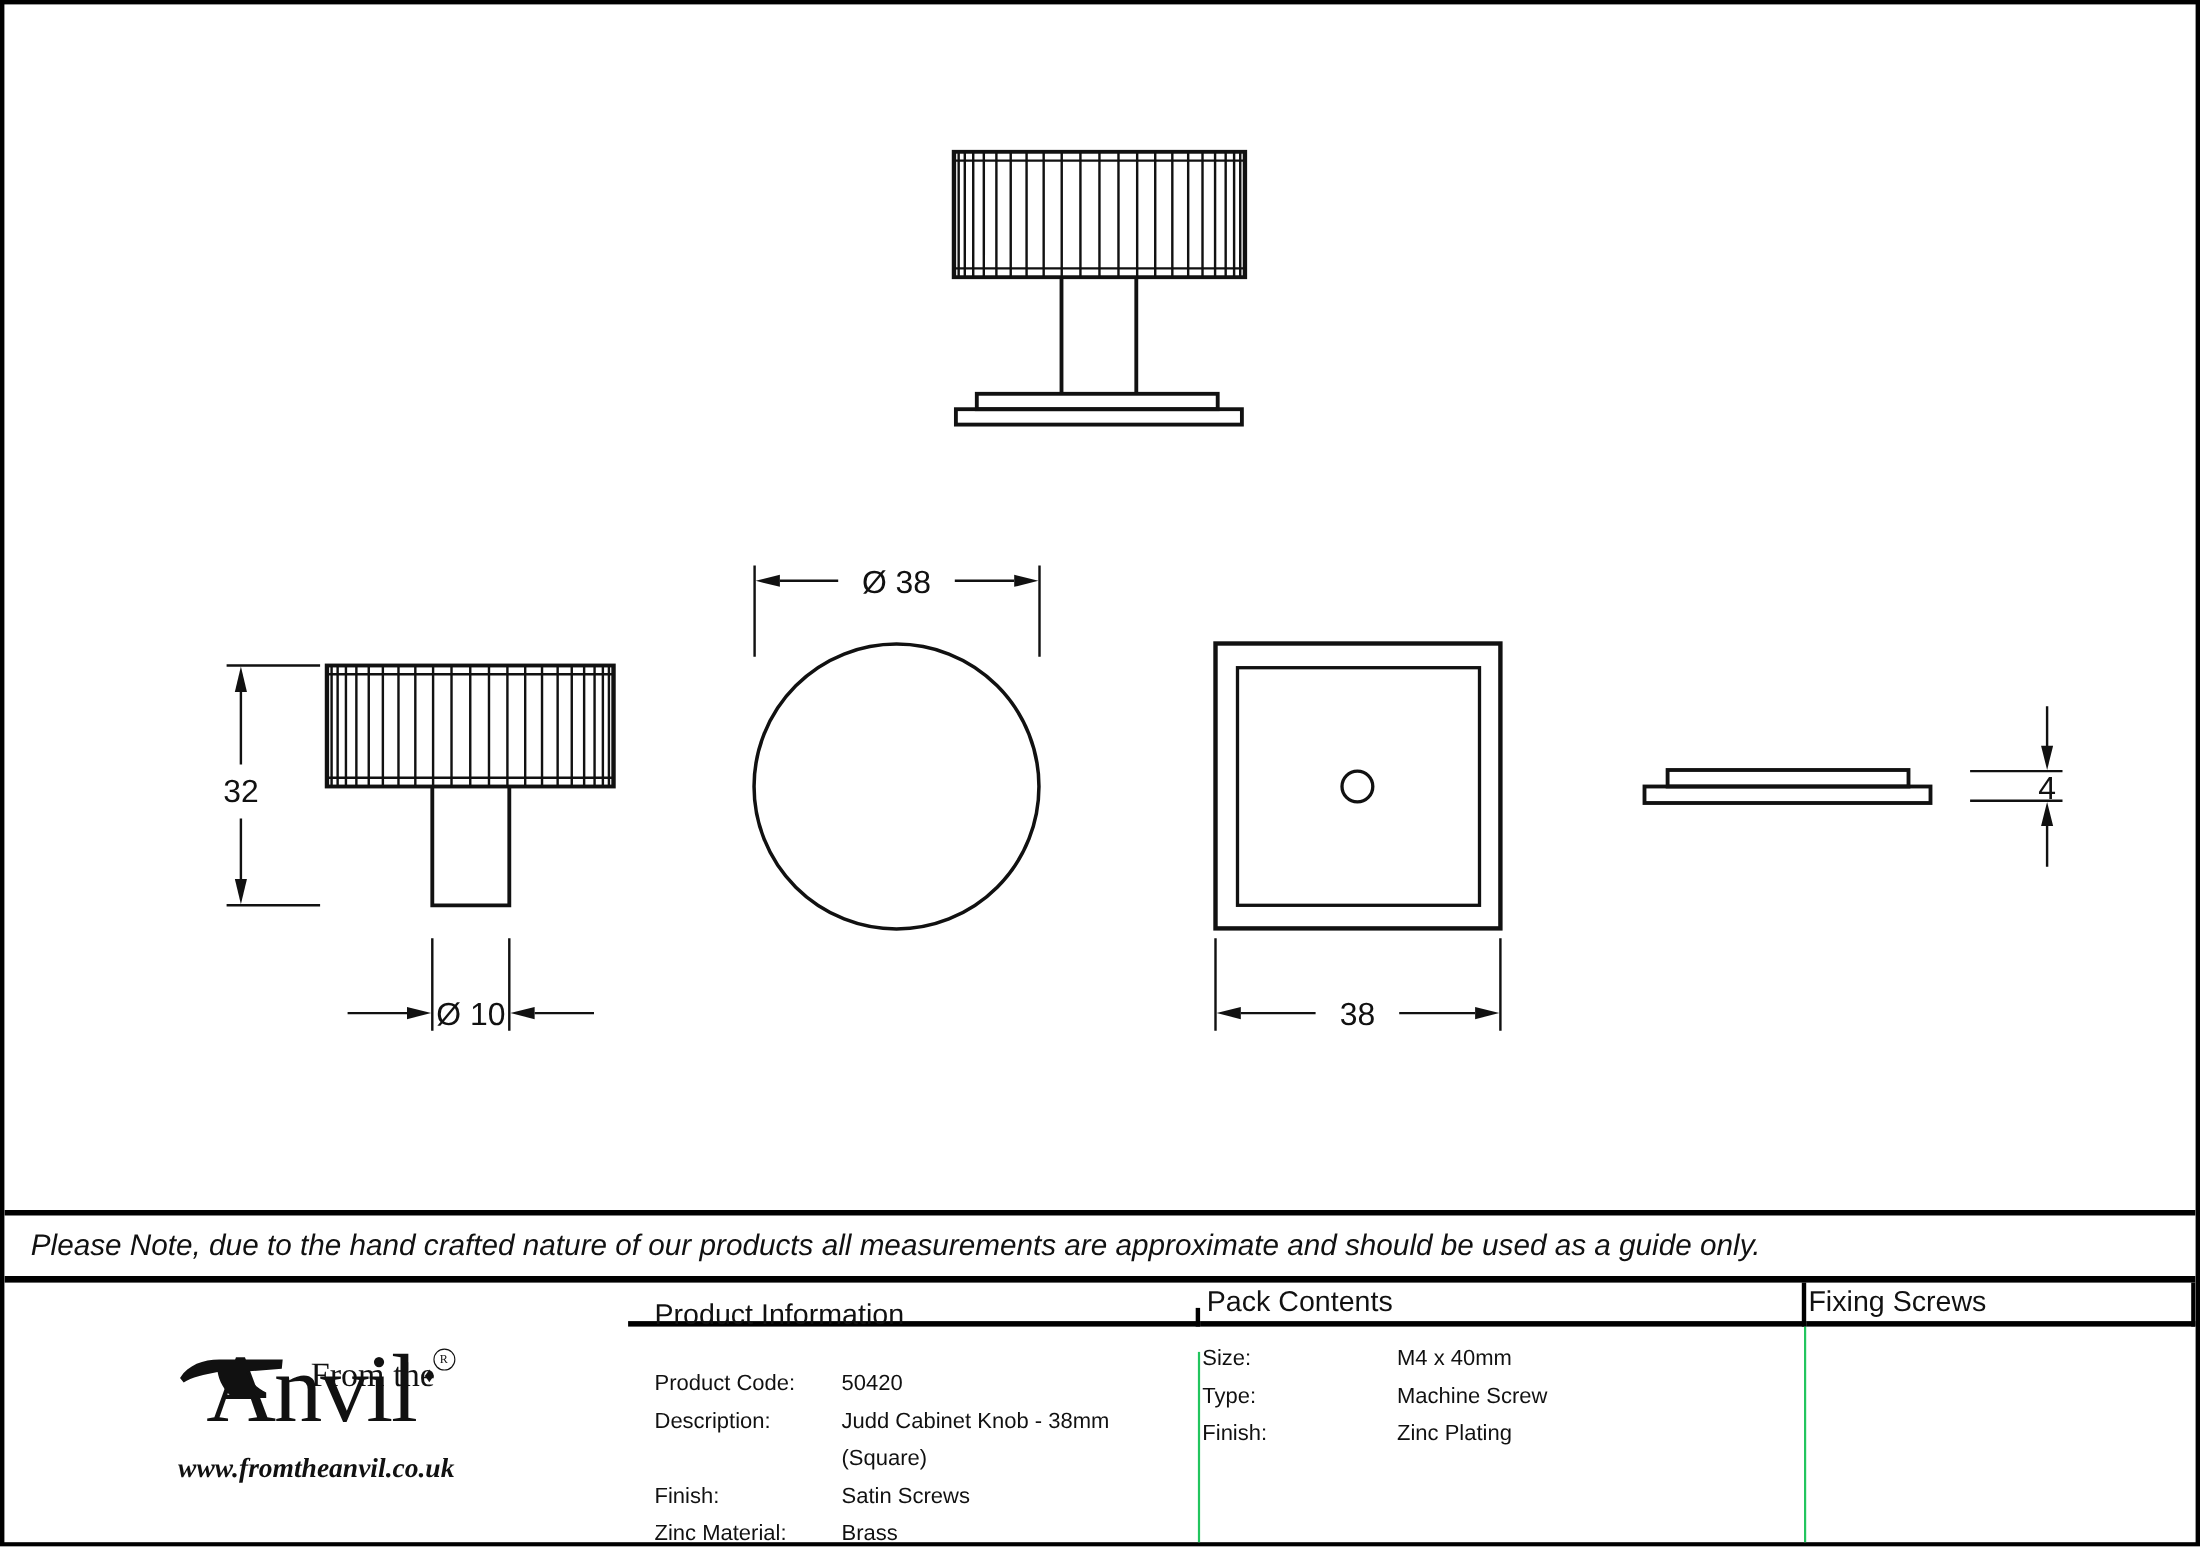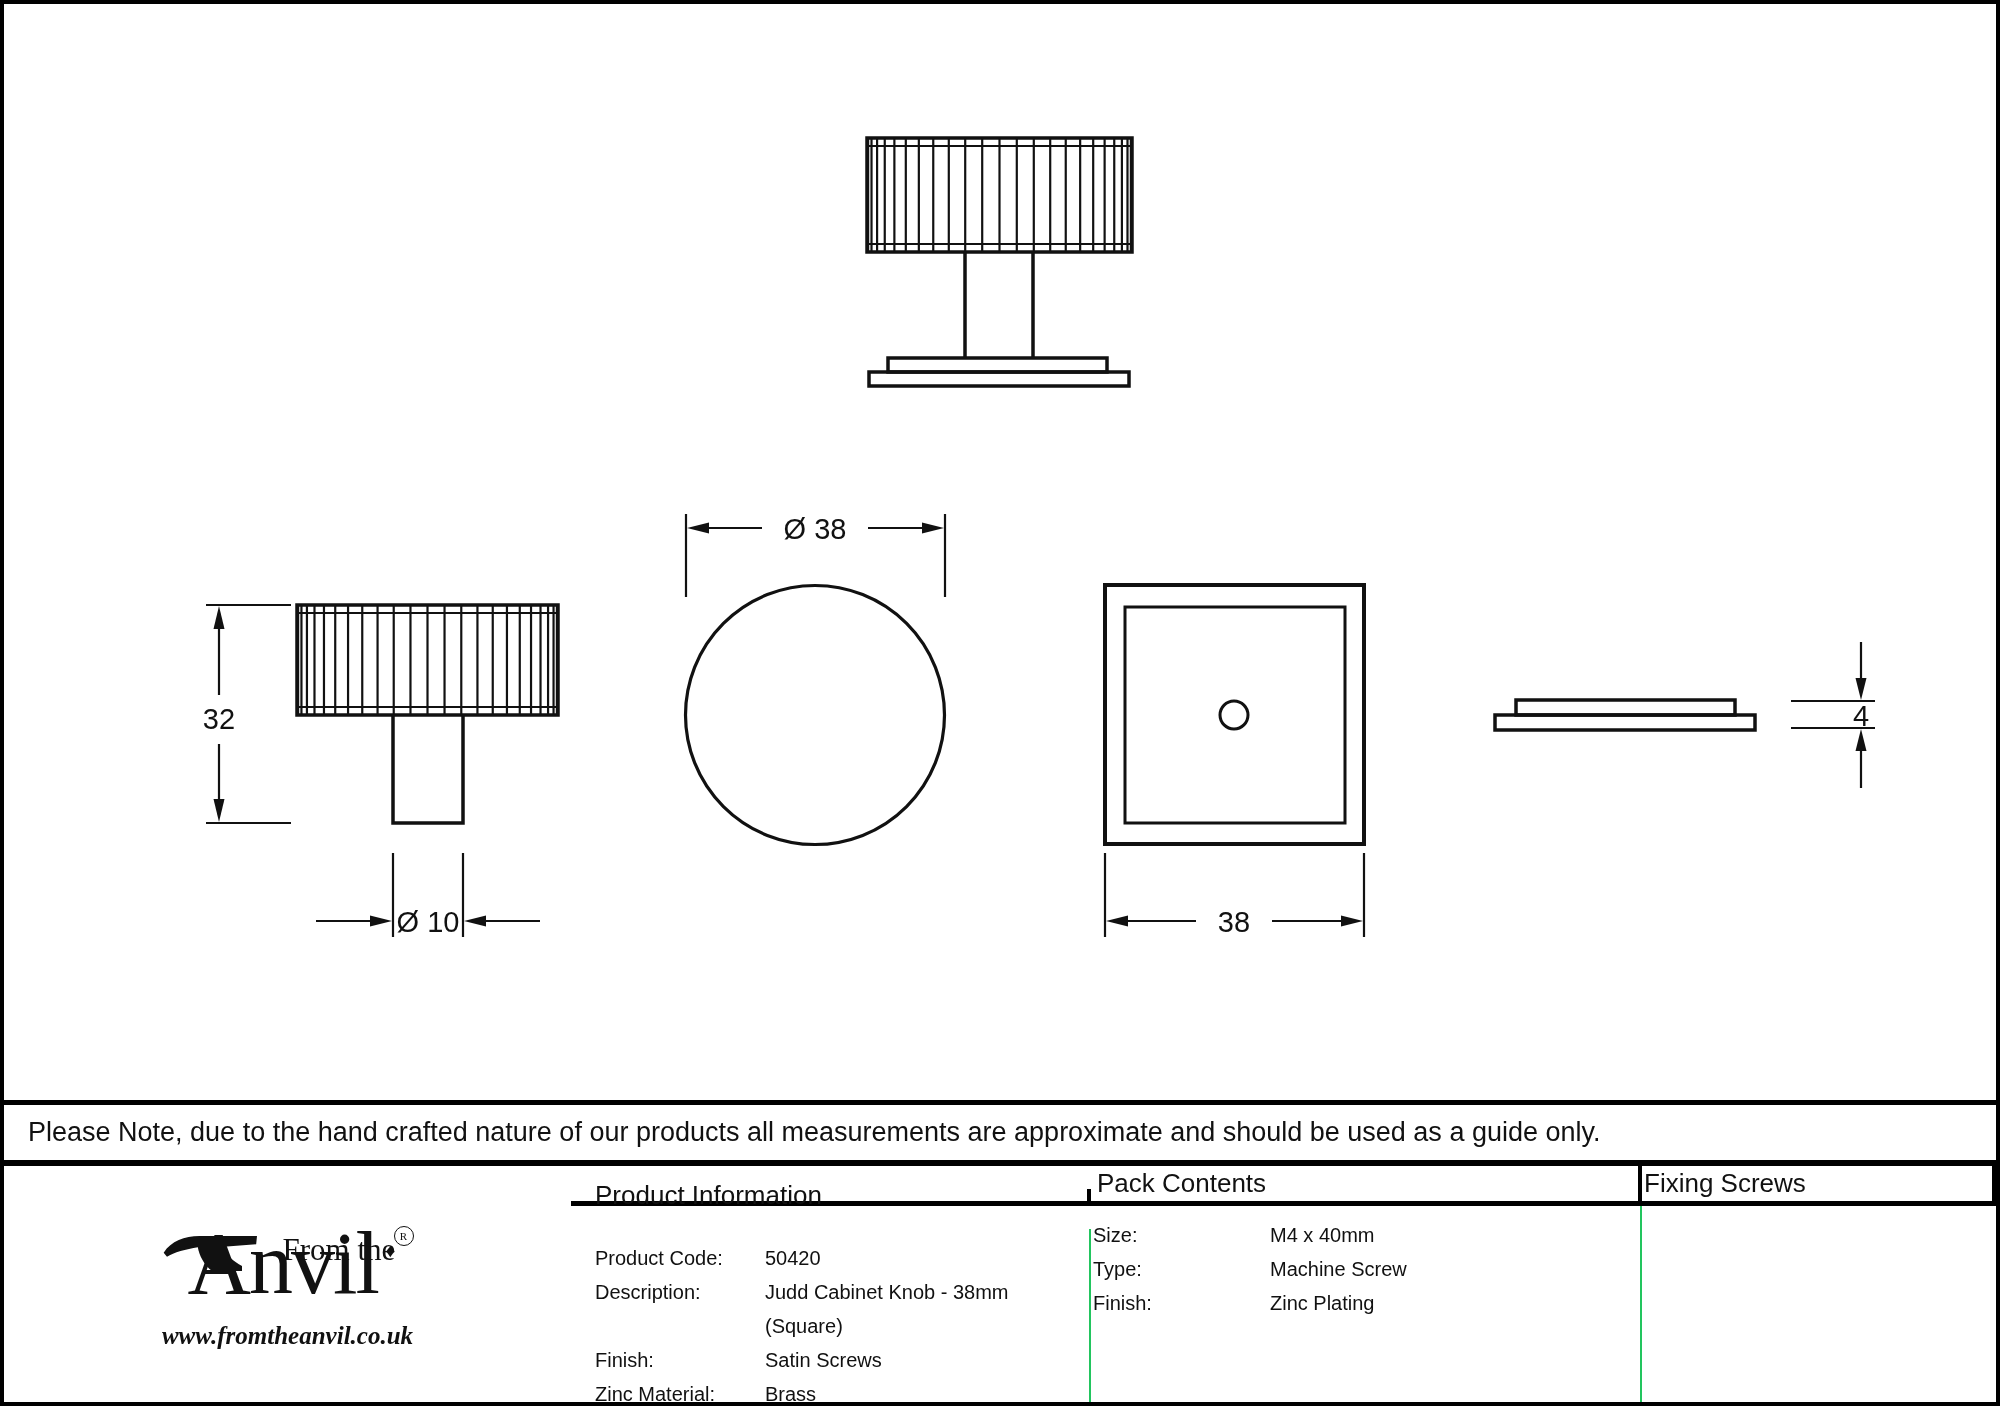--- a/index.html
+++ b/index.html
@@ -26,20 +26,21 @@
   }
   
   .note-row{
     height:55px;
     border-top:5px solid #000;
     border-bottom:6px solid #000;
     display:flex;align-items:center;
     padding-left:24px;
     font-size:27px;
     box-sizing:content-box;
+    font-style:italic;
   }
   
   .info-table{
     display:grid;
     grid-template-columns:567px 520px 551px auto;
     grid-template-rows:40px auto;
     height:238px;
   }
   .cell{box-sizing:border-box;}
   .hcell{

